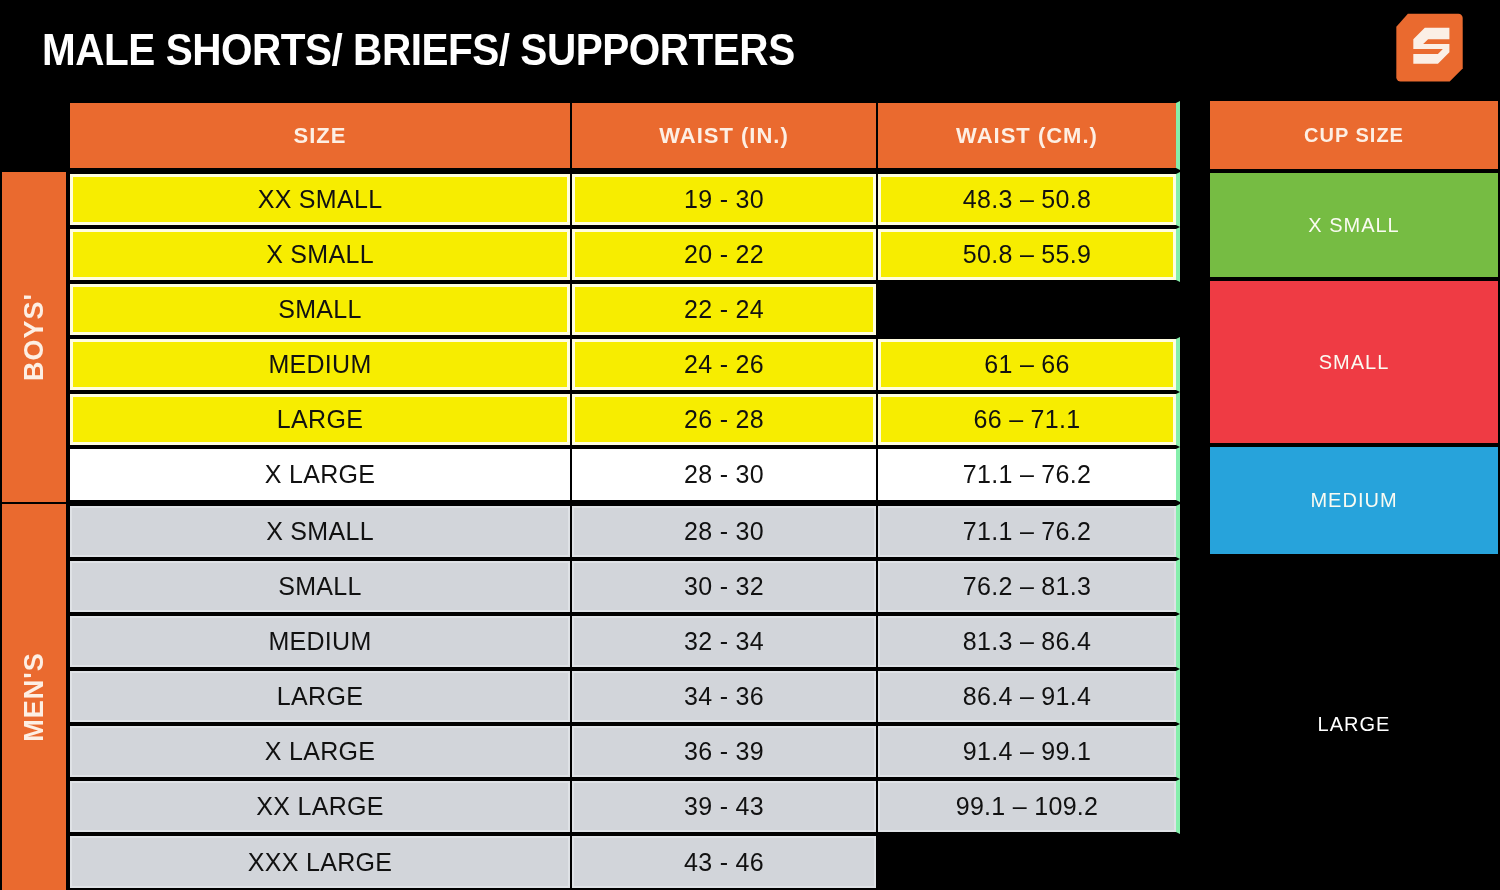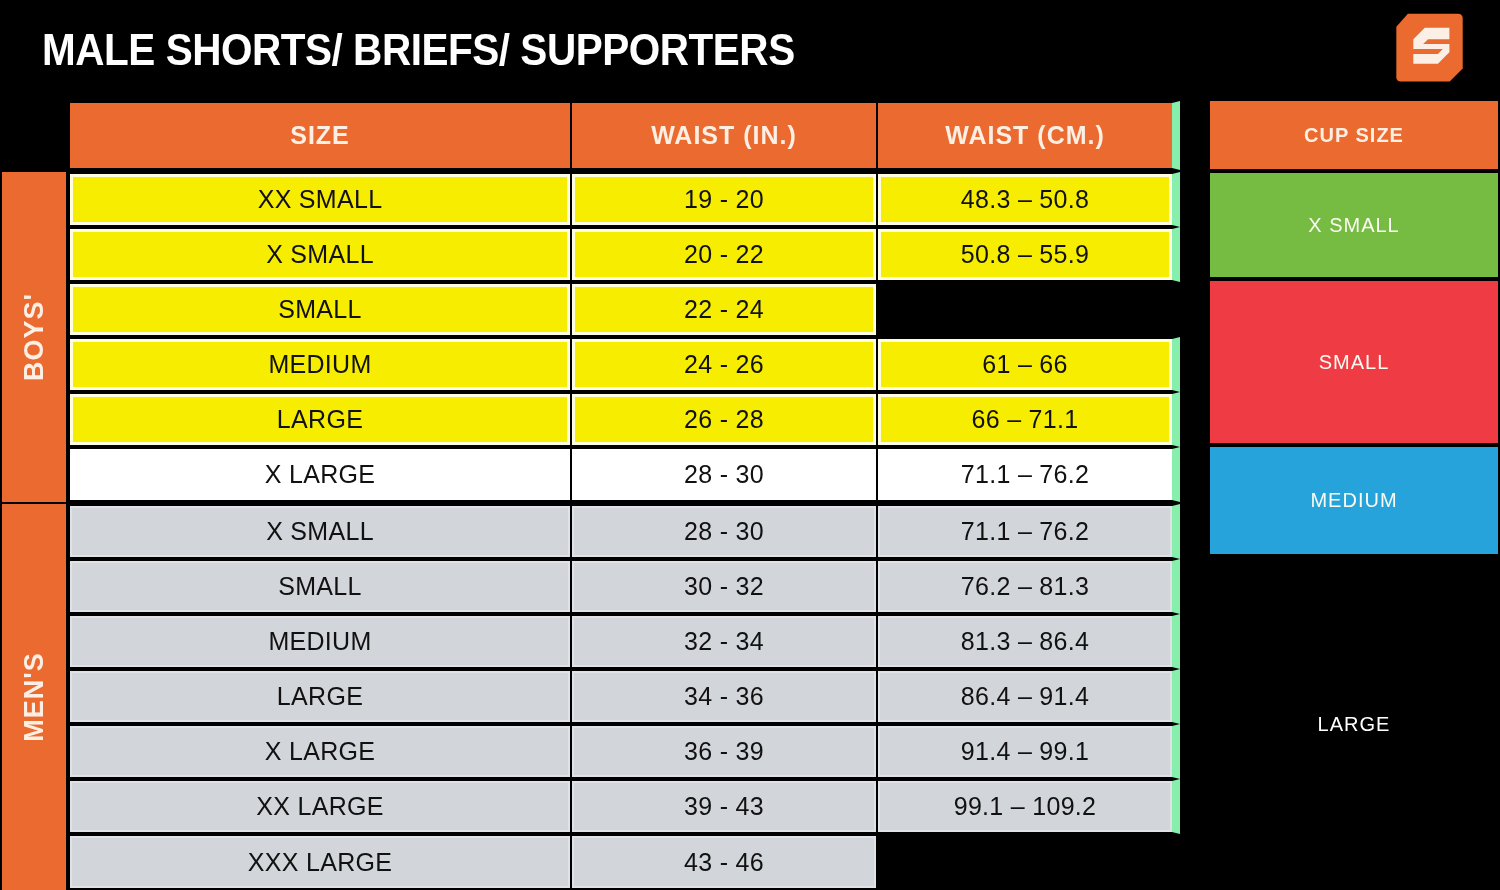--- a/index.html
+++ b/index.html
@@ -85,26 +85,26 @@
     font-weight: 400;
     color: #111111;
     border: 2px solid #000000;
     border-right: none;
     letter-spacing: 0.3px;
     overflow: hidden;
     white-space: nowrap;
   }
   .tcell.c-size  { width: 502px; }
   .tcell.c-in    { width: 306px; }
-  .tcell.c-cm    { width: 304px; border-right: 8px solid #86efac; }
+  .tcell.c-cm    { width: 304px; border-right: 4px solid #86efac; }
 
   .r-head .tcell {
     background: #EA6A2F;
     color: #FDEFE4;
-    font-size: 25px;
+    font-size: 22px;
     font-weight: 700;
     letter-spacing: 1px;
     border-top: 2px solid #000000;
   }
   .r-yellow .tcell {
     background: #F7ED00;
     box-shadow: inset 0 0 0 3px #fffde0;
   }
   .r-white .tcell  { background: #ffffff; }
   .r-gray .tcell   {
@@ -168,21 +168,21 @@
   </div>
 
   <div class="trow r-head" style="top:0px; height:69px;">
     <div class="tcell c-size">SIZE</div>
     <div class="tcell c-in">WAIST (IN.)</div>
     <div class="tcell c-cm">WAIST (CM.)</div>
   </div>
 
   <div class="trow r-yellow" style="top:71px; height:55px;justify-content:flex-end;">
     <div class="tcell c-size">XX SMALL</div>
-    <div class="tcell c-in">19 - 20</div>
+    <div class="tcell c-in">19 - 30</div>
     <div class="tcell c-cm">48.3 – 50.8</div>
   </div>
   <div class="trow r-yellow" style="top:126px; height:55px;">
     <div class="tcell c-size">X SMALL</div>
     <div class="tcell c-in">20 - 22</div>
     <div class="tcell c-cm">50.8 – 55.9</div>
   </div>
   <div class="trow r-yellow" style="top:181px; height:55px;">
     <div class="tcell c-size">SMALL</div>
     <div class="tcell c-in">22 - 24</div>

